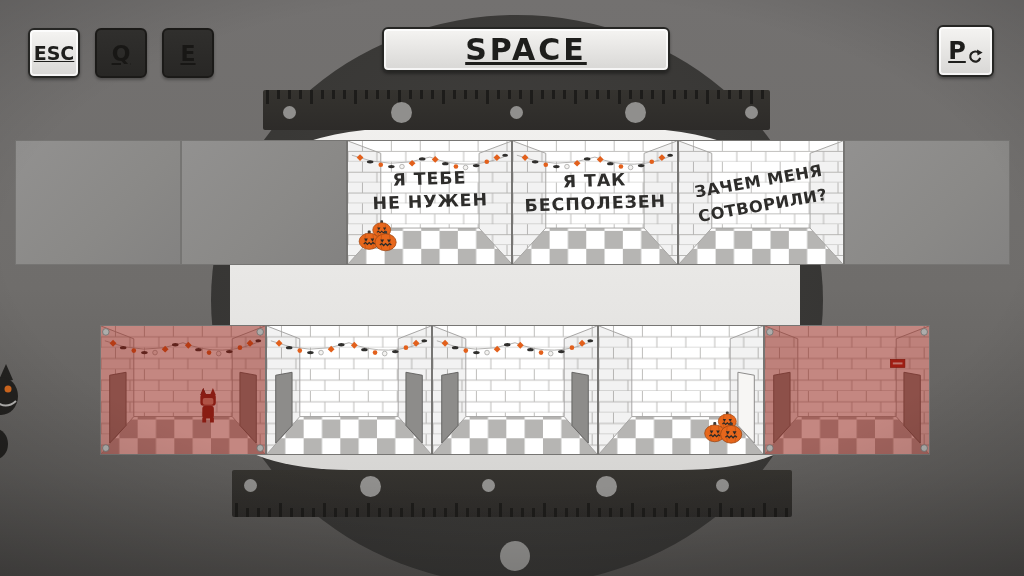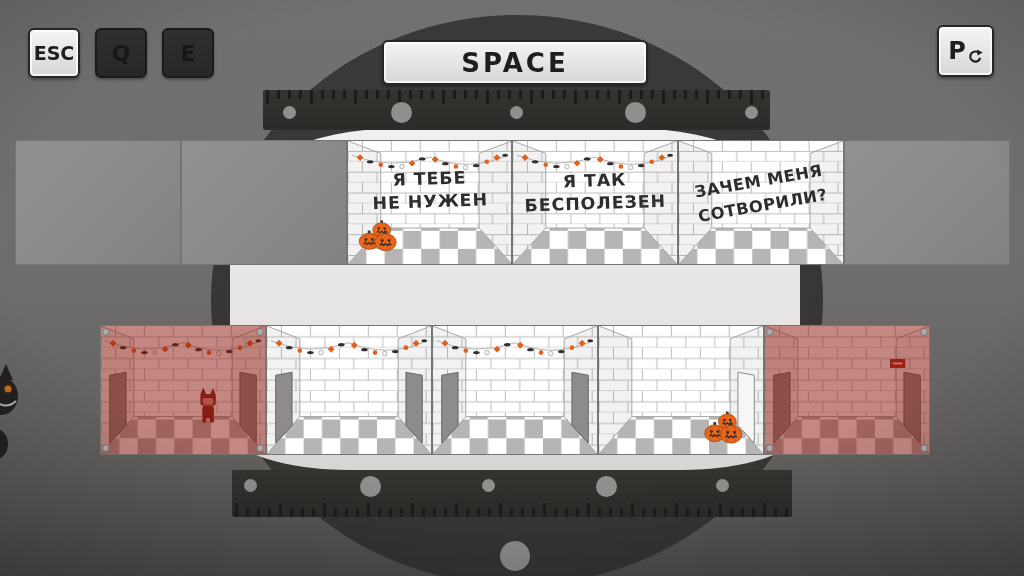--- a/index.html
+++ b/index.html
@@ -50,36 +50,36 @@
   .row-top{left:15px;top:140px;width:995px;height:125px;}
   .row-bottom{left:100px;top:325px;width:830px;height:130px;}
   .room-row > *{flex:1 1 0;min-width:0;border:1px solid #767573;box-sizing:border-box;}
   .empty-panel{background:linear-gradient(135deg,#929190 0%,#8a8987 60%,#838281 100%);}
   svg.room{display:block;background:#fff;}
   .msg{font:bold 18px "DejaVu Sans",sans-serif;fill:#2e2d2b;letter-spacing:1px;}
   .msg2{font:bold 17px "DejaVu Sans",sans-serif;fill:#2e2d2b;letter-spacing:0.5px;}
   
   .key{
     position:absolute;display:flex;align-items:center;justify-content:center;
-    border-radius:6px;font-weight:bold;z-index:20;box-sizing:border-box;
+    border-radius:6px;font-weight:bold;z-index:20;box-sizing:border-box;text-decoration:underline;
   }
   .key-light{
     background:linear-gradient(180deg,#f5f4f2,#d8d7d5);
     border:2px solid #262624;color:#1e1e1c;
     box-shadow:inset 0 0 0 2px rgba(255,255,255,0.75),0 2px 3px rgba(0,0,0,0.35);
   }
   .key-dark{
     background:linear-gradient(180deg,#302f2d,#282725);
     border:2px solid #1b1a18;color:#181715;
     box-shadow:0 2px 3px rgba(0,0,0,0.3);
   }
   .key-esc{left:28px;top:28px;width:52px;height:50px;font-size:19px;}
   .key-q{left:95px;top:28px;width:52px;height:50px;font-size:22px;}
   .key-e{left:162px;top:28px;width:52px;height:50px;font-size:22px;}
-  .key-space{left:382px;top:40px;width:266px;height:45px;font-size:26px;letter-spacing:3px;}
+  .key-space{left:382px;top:27px;width:288px;height:45px;font-size:30px;letter-spacing:3px;}
   .key-p{left:937px;top:25px;width:57px;height:52px;font-size:24px;}
   .key-p .ricon{margin-left:2px;transform:translateY(5px);}
   
   .creature{position:absolute;left:-6px;top:358px;z-index:6;}
   .vignette{
     position:absolute;inset:0;z-index:8;pointer-events:none;
     background:radial-gradient(ellipse 90% 78% at 50% 42%,rgba(0,0,0,0) 55%,rgba(0,0,0,0.30) 100%);
   }
 </style>
 </head>

